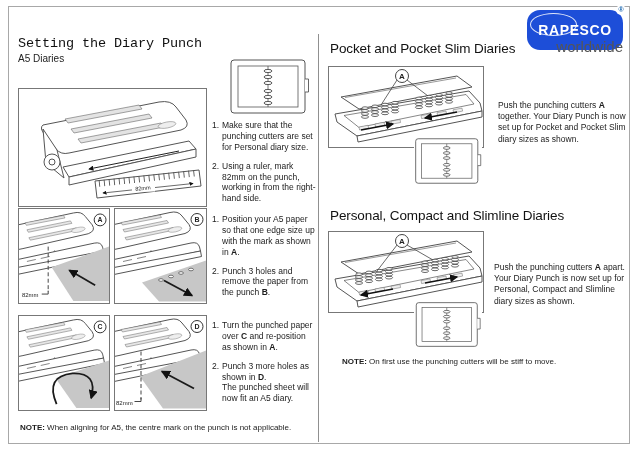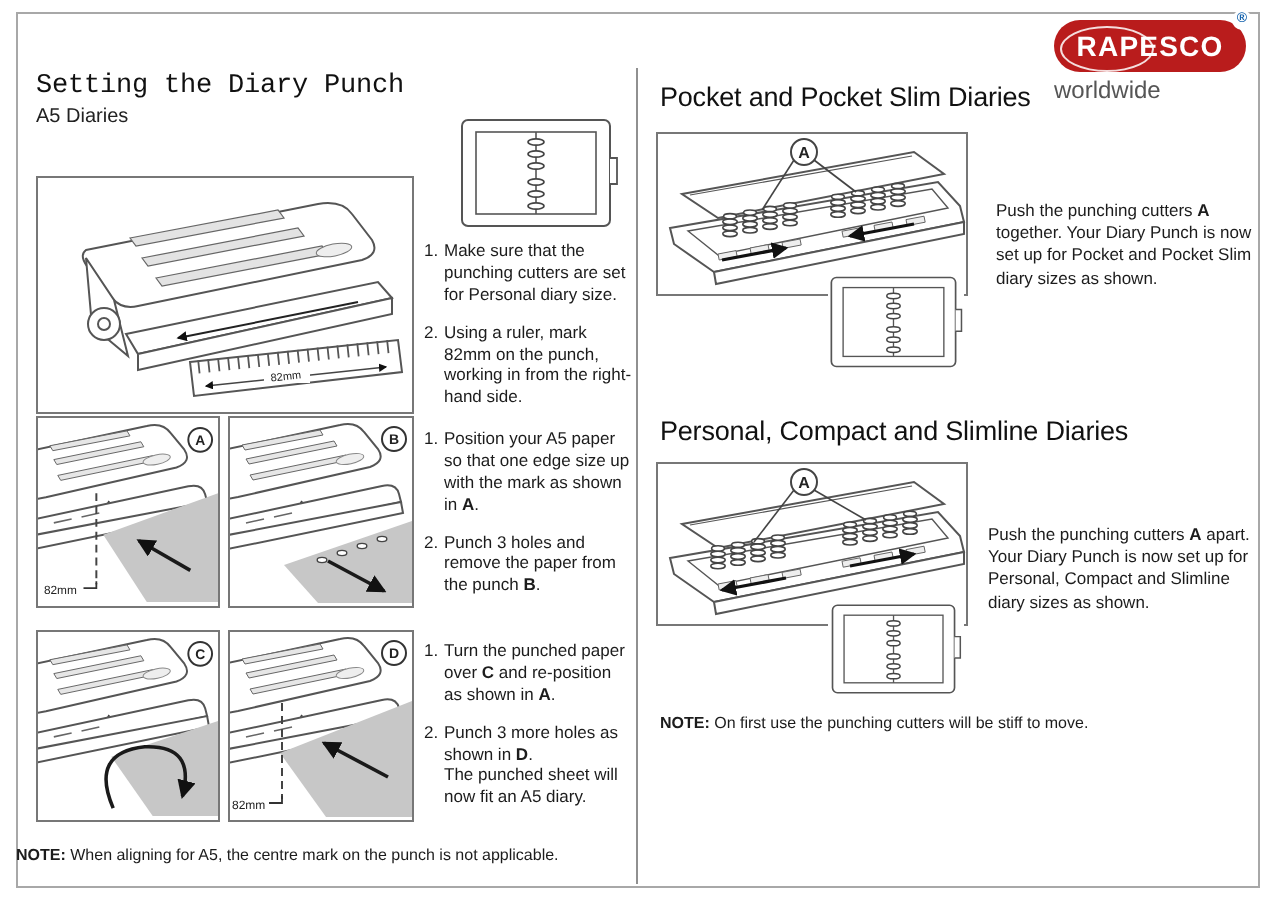--- a/index.html
+++ b/index.html
@@ -9,36 +9,36 @@
   #page-border{left:8px;top:6px;width:620px;height:436px;border:1px solid #a8a8a8;}
   #col-divider{left:318px;top:34px;width:1px;height:408px;background:#909090;}
 
   .h1{font-size:13.5px;color:#111;letter-spacing:-.1px;}
   .h2{font-size:10px;color:#222;text-align:right;}
   .steps{font-size:8.5px;line-height:1.28;color:#1c1c1c;}
   .step{display:flex;margin-bottom:8px;}
   .step-num{width:10px;flex:none;}
   .step-text{white-space:pre-line;}
   .para{font-size:8.5px;line-height:1.32;color:#1c1c1c;}
-  .note{font-size:8px;color:#1c1c1c;}
+  .note{font-size:8px;color:#1c1c1c;margin-left:12px;}
 
   .dbox{border:1px solid #777;background:#fff;}
   .dbox svg{display:block;width:100%;height:100%;}
   .orgthumb{background:#fff;}
   .orgthumb svg{display:block;width:100%;height:100%;}
 
   
-  #brand-pill{left:527px;top:10px;width:96px;height:26px;background:#b91c1c;border-radius:13px;
+  #brand-pill{left:527px;top:10px;width:96px;height:40px;background:#1d4ed8;border-radius:13px;
     display:flex;align-items:center;justify-content:center;}
   #brand-name{color:#fff;font-size:14px;font-weight:bold;letter-spacing:.6px;}
   #brand-oval{position:absolute;left:3px;top:2.5px;width:45px;height:21px;border:1.5px solid rgba(255,255,255,.85);
     border-radius:50%;}
   #brand-reg{position:absolute;right:-3px;top:-5px;width:10px;height:10px;background:#fff;border-radius:50%;
     color:#1563ae;font-size:7px;line-height:10px;text-align:center;font-weight:bold;}
-  #brand-tagline{left:527px;top:38px;width:96px;text-align:left;font-size:12px;color:#555;}
+  #brand-tagline{left:527px;top:38px;width:96px;text-align:right;font-size:15px;color:#555;}
 
   svg text{font-family:"Liberation Sans","DejaVu Sans",sans-serif;fill:#222;}
 </style>
 </head>
 <body>
 
 <div id="page">
 
   <svg width="0" height="0" style="position:absolute" aria-hidden="true">
     <defs>

